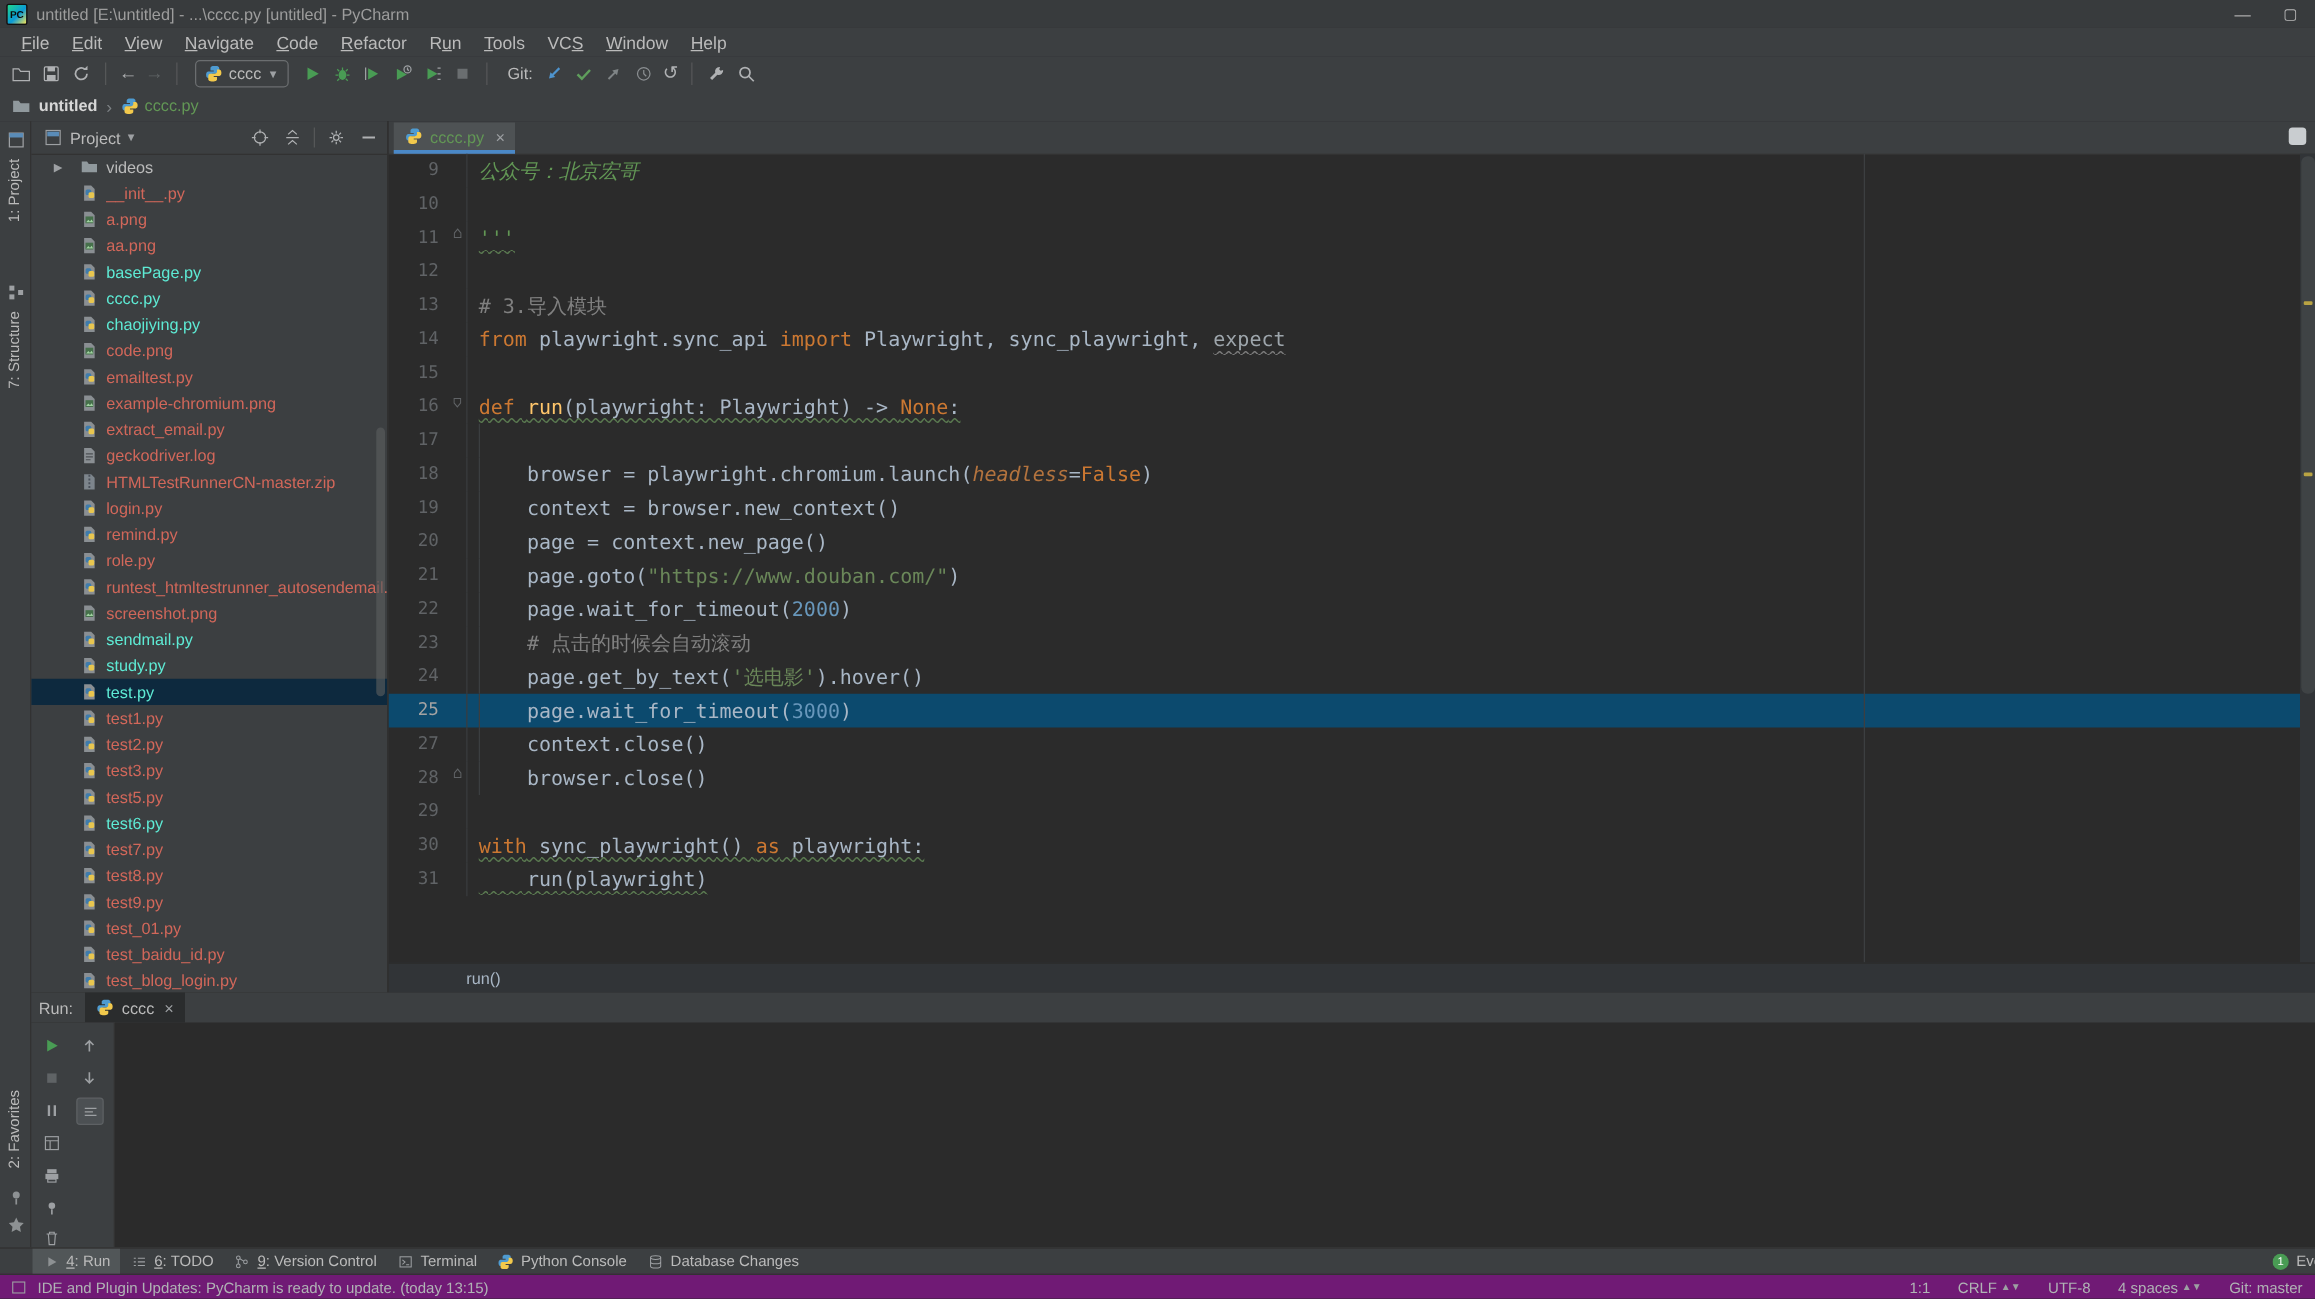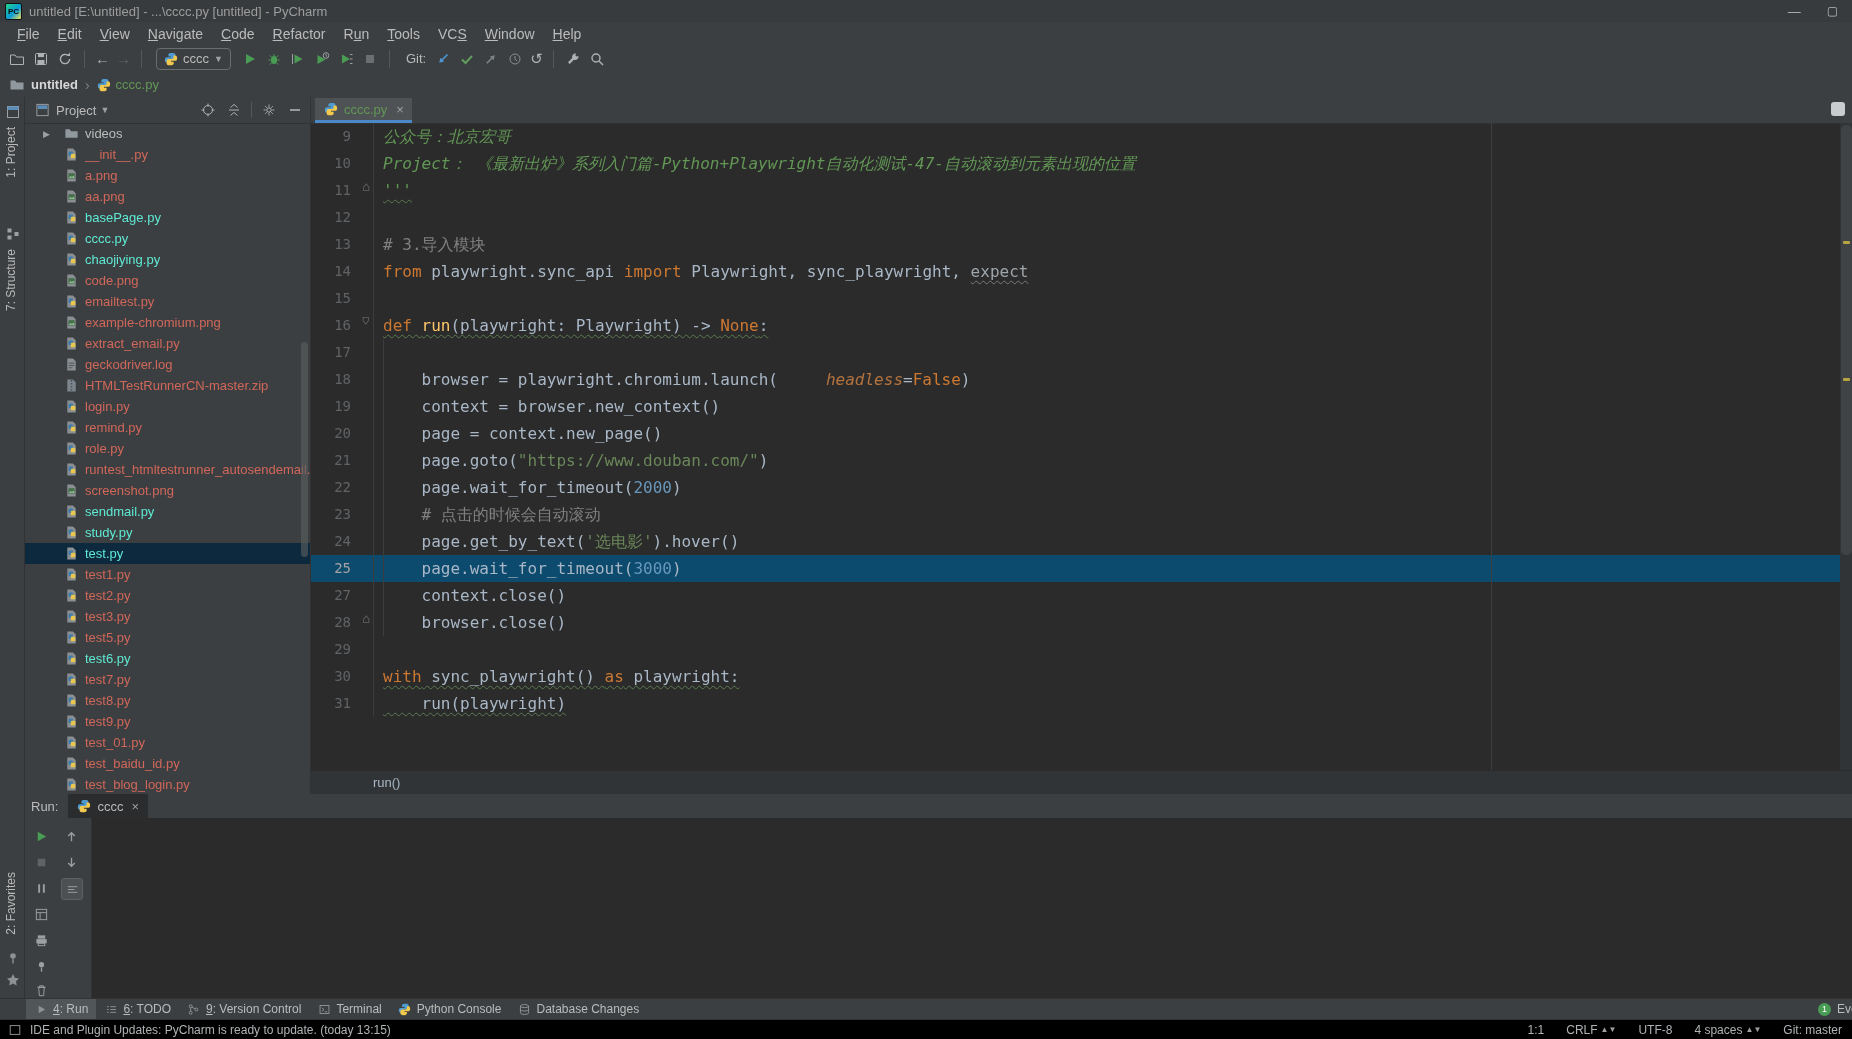--- a/index.html
+++ b/index.html
@@ -79,21 +79,21 @@
   .code-line.cur{background:#0c4a6e;}
   .ln{width:40px;text-align:right;color:#606366;font-size:14px;flex:0 0 auto;}
   .cur .ln{color:#a4a3a3;}
   .foldcol{width:22px;flex:0 0 auto;position:relative;border-right:1px solid #3a3d3f;margin-right:0;}
   .foldmark{position:absolute;right:3px;top:3px;color:#606366;font-size:13px;line-height:13px;}
   .foldmark.start{transform:rotate(180deg);}
   .codetext{padding-left:9px;position:relative;}
   .guideline{position:absolute;left:72px;top:0;bottom:0;width:1px;background:#3b3e40;}
   .kw{color:#cc7832;} .txt{color:#a9b7c6;} .str{color:#6a8759;} .num{color:#6897bb;}
   .com{color:#808080;} .doc{color:#629755;} .i{font-style:italic;}
-  .fn{color:#ffc66b;} .param{color:#b3733e;font-style:italic;margin-left:48px;} .unused{color:#9da5ab;}
+  .fn{color:#ffc66b;} .param{color:#b3733e;font-style:italic;} .unused{color:#9da5ab;}
   .wavy{text-decoration:underline;text-decoration-style:wavy;text-decoration-color:#5a7a50;text-underline-offset:3px;text-decoration-thickness:1px;}
   .wavy2{text-decoration:underline;text-decoration-style:wavy;text-decoration-color:#7a7a7a;text-underline-offset:3px;text-decoration-thickness:1px;}
   #wrap-guide{position:absolute;left:1180px;top:26px;height:647px;width:1px;background:#3c3f41;}
   #ed-scrolltrack{position:absolute;right:0;top:26px;width:13px;height:647px;background:#313437;}
   #ed-thumb{position:absolute;right:1px;top:2px;width:11px;height:430px;background:#3f4345;border-radius:5px;}
   .stripe-mark{position:absolute;right:3px;width:7px;height:3px;background:#b8a343;border-radius:1px;}
   #ed-crumb{position:absolute;left:0;right:0;top:673px;height:23px;background:#313437;display:flex;align-items:center;
             padding-left:62px;font-size:13px;color:#a9b7c6;border-top:1px solid #2b2b2b;}
 
   
@@ -114,21 +114,21 @@
   .bb-item{display:flex;align-items:center;gap:5px;height:21px;padding:0 8px;}
   .bb-item.active{background:#515658;}
   .bb-item .ico{width:14px;height:14px;}
   .bb-item .ico svg{width:13px;height:13px;}
   .bb-item u{text-decoration:underline;}
   #bb-right{margin-left:auto;display:flex;align-items:center;gap:6px;padding-right:0;overflow:hidden;width:34px;flex:0 0 auto;}
   #event-badge{width:13px;height:13px;border-radius:50%;background:#499C54;color:#fff;font-size:9px;
                display:flex;align-items:center;justify-content:center;flex:0 0 auto;}
 
   
-  #statusbar{left:0;top:1019px;width:1852px;height:20px;background:#000000;border-top:1px solid #323232;
+  #statusbar{left:0;top:1019px;width:1852px;height:20px;background:#701a75;border-top:1px solid #323232;
              display:flex;align-items:center;font-size:12px;color:#b0b3b5;padding:0 8px;box-sizing:border-box;}
   #sb-msg{margin-left:8px;}
   #sb-right{margin-left:auto;display:flex;align-items:center;gap:22px;white-space:nowrap;padding-right:2px;}
   .sb-item{display:flex;align-items:center;gap:3px;}
   .sb-chev{font-size:8px;color:#9da0a3;}
 </style>
 </head>
 <body>
 
 <div id="titlebar" class="abs">
@@ -677,21 +677,21 @@
             <path d="M8 15c3 0 3-2 3-2v-2H8v-1h5s2 0 2-3-2-3-2-3h-2v2s0 2-2 2H5s-2 0-2 2v3s0 2 3 2z" fill="#f2c94c"></path>
           </svg>
         </span>
       <span>cccc.py</span>
       <span class="close">×</span>
     </div>
     <div id="inspect-widget"></div>
   </div>
   <div id="code-area">
       <div class="code-line"><span class="ln">9</span><span class="foldcol"></span><span class="codetext"><span class="doc i">公众号：北京宏哥</span></span></div>
-      <div class="code-line"><span class="ln">10</span><span class="foldcol"></span><span class="codetext"><span class="doc i">Project： 《最新出炉》系列入门篇-Python+Playwright自动化测试-47-自动滚动到元素出现的位置</span></span></div>
+      <div class="code-line"><span class="ln">10</span><span class="foldcol"></span></div>
       <div class="code-line"><span class="ln">11</span><span class="foldcol"><span class="foldmark end">⌂</span></span><span class="codetext"><span class="doc wavy">'''</span></span></div>
       <div class="code-line"><span class="ln">12</span><span class="foldcol"></span><span class="codetext"></span></div>
       <div class="code-line"><span class="ln">13</span><span class="foldcol"></span><span class="codetext"><span class="com"># 3.导入模块</span></span></div>
       <div class="code-line"><span class="ln">14</span><span class="foldcol"></span><span class="codetext"><span class="kw">from</span><span class="txt"> playwright.sync_api </span><span class="kw">import</span><span class="txt"> Playwright, sync_playwright, </span><span class="unused wavy2">expect</span></span></div>
       <div class="code-line"><span class="ln">15</span><span class="foldcol"></span><span class="codetext"></span></div>
       <div class="code-line"><span class="ln">16</span><span class="foldcol"><span class="foldmark start">⌂</span></span><span class="codetext"><span class="kw wavy">def </span><span class="fn wavy">run</span><span class="txt wavy">(playwright: Playwright) -&gt; </span><span class="kw wavy">None</span><span class="txt wavy">:</span></span></div>
       <div class="code-line"><span class="ln">17</span><span class="foldcol"></span><span class="codetext"></span><i class="guideline"></i></div>
       <div class="code-line"><span class="ln">18</span><span class="foldcol"></span><span class="codetext"><span class="txt">    browser = playwright.chromium.launch(</span><span class="param">headless</span><span class="txt">=</span><span class="kw">False</span><span class="txt">)</span></span><i class="guideline"></i></div>
       <div class="code-line"><span class="ln">19</span><span class="foldcol"></span><span class="codetext"><span class="txt">    context = browser.new_context()</span></span><i class="guideline"></i></div>
       <div class="code-line"><span class="ln">20</span><span class="foldcol"></span><span class="codetext"><span class="txt">    page = context.new_page()</span></span><i class="guideline"></i></div>

